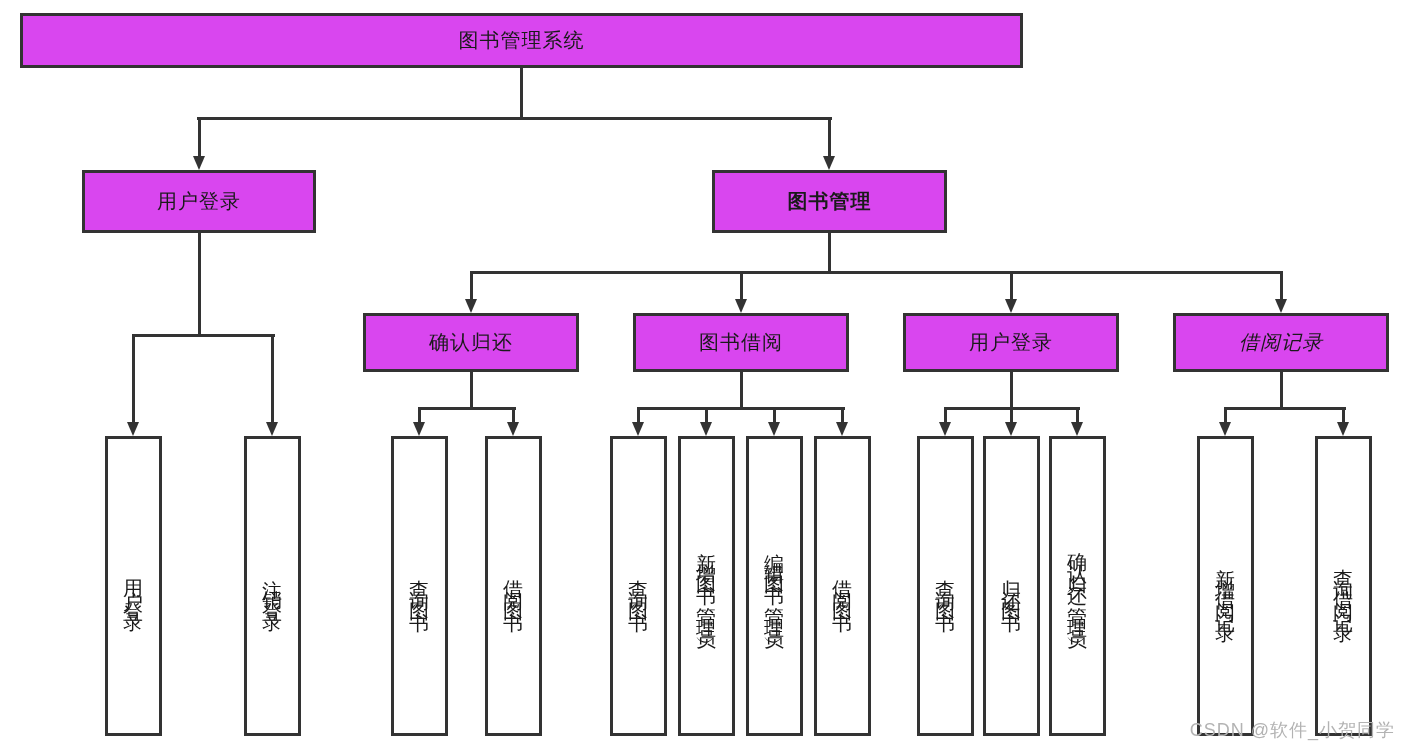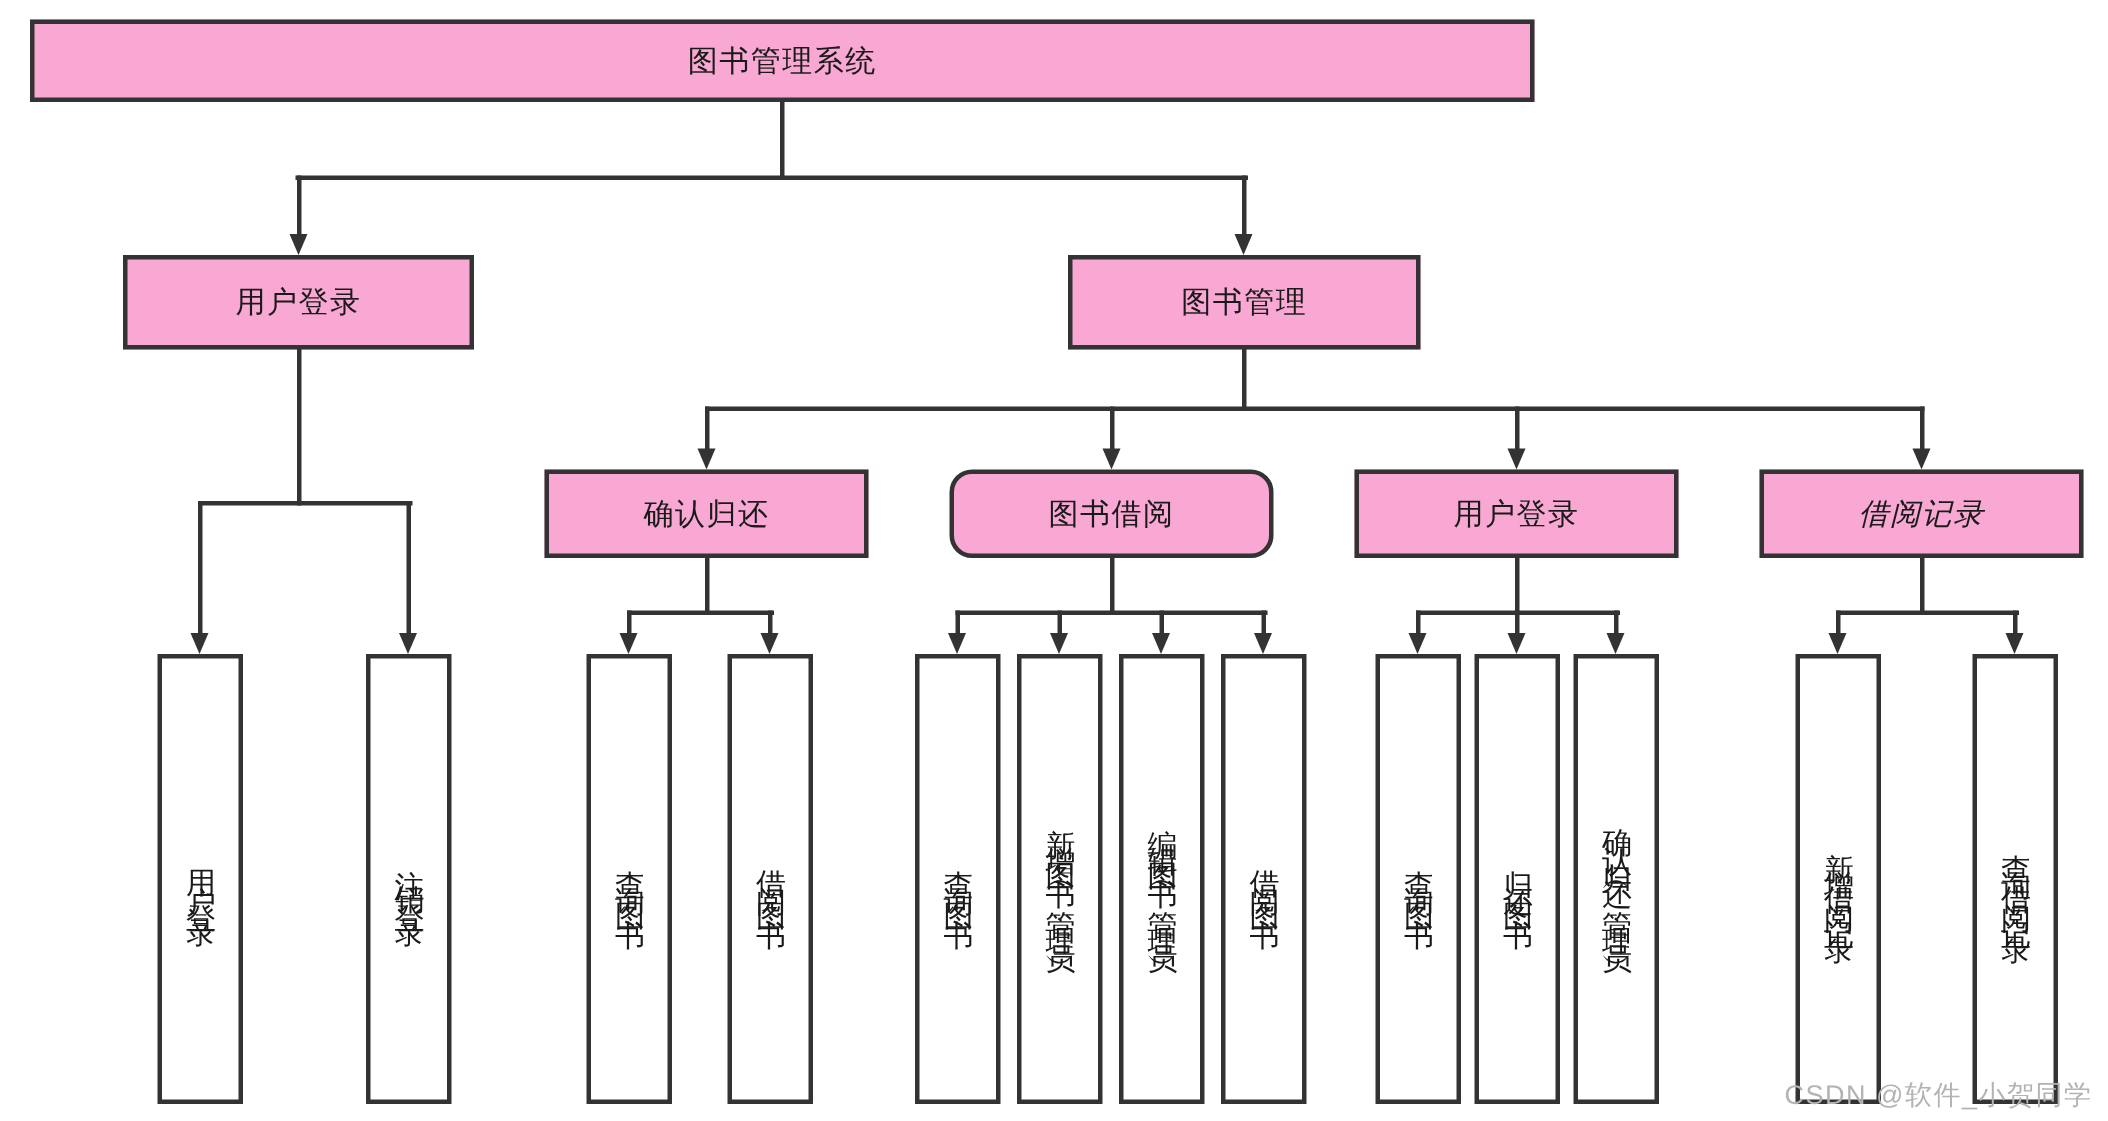--- a/index.html
+++ b/index.html
@@ -7,21 +7,21 @@
     position:relative;
     width:1405px;height:747px;
     background:#ffffff;
     font-family:"Liberation Sans","DejaVu Sans",sans-serif;
     overflow:hidden;
   }
   
   .node{
     position:absolute;
     box-sizing:border-box;
-    background:#f9a8d4;
+    background:#d946ef;
     border:3px solid #333333;
     display:flex;align-items:center;justify-content:center;
     color:#1a1a1a;
     font-size:20px;
     letter-spacing:1px;
     white-space:nowrap;
   }
   .vnode{
     position:absolute;
     box-sizing:border-box;
@@ -56,25 +56,25 @@
 </style>
 </head>
 <body>
 
 <div class="canvas">
 
   <div class="node" style="left:20px;top:13px;width:1003px;height:55px;">图书管理系统</div>
 
   <div class="node" style="left:82px;top:170px;width:234px;height:63px;">用户登录</div>
 
-  <div class="node" style="left:712px;top:170px;width:235px;height:63px;">图书管理</div>
+  <div class="node" style="left:712px;top:170px;width:235px;height:63px;font-weight:bold;">图书管理</div>
 
   <div class="node" style="left:363px;top:313px;width:216px;height:59px;">确认归还</div>
 
-  <div class="node" style="left:633px;top:313px;width:216px;height:59px;border-radius:15px;">图书借阅</div>
+  <div class="node" style="left:633px;top:313px;width:216px;height:59px;">图书借阅</div>
 
   <div class="node" style="left:903px;top:313px;width:216px;height:59px;">用户登录</div>
 
   <div class="node" style="left:1173px;top:313px;width:216px;height:59px;font-style:italic;">借阅记录</div>
 
   <div class="vnode" style="left:105px;top:436px;width:57px;height:300px;">
     <span>用户登录</span>
   </div>
   <div class="vnode" style="left:244px;top:436px;width:57px;height:300px;">
     <span>注销登录</span>

